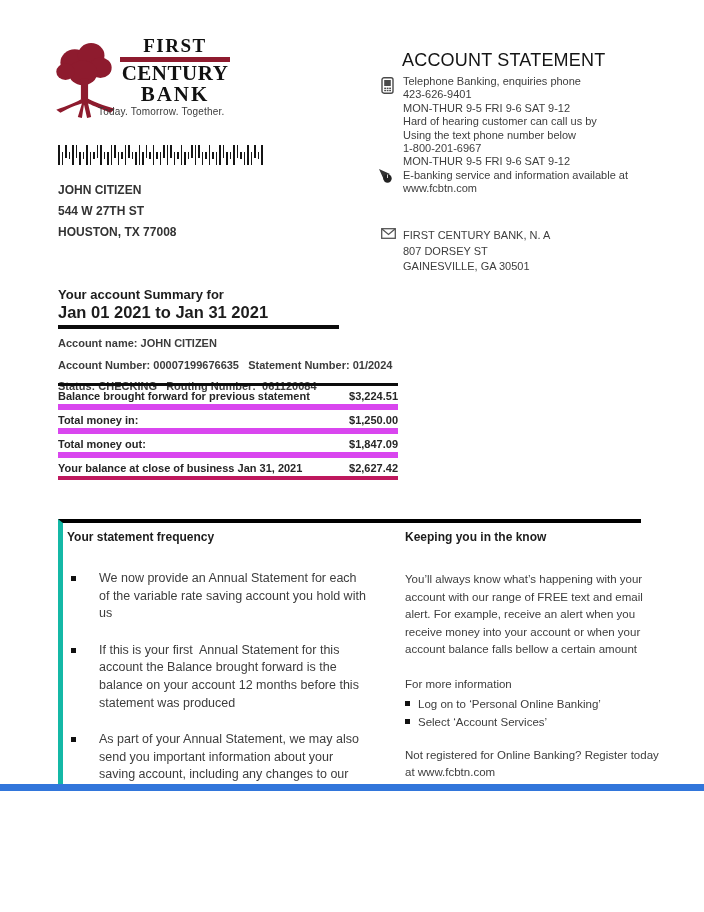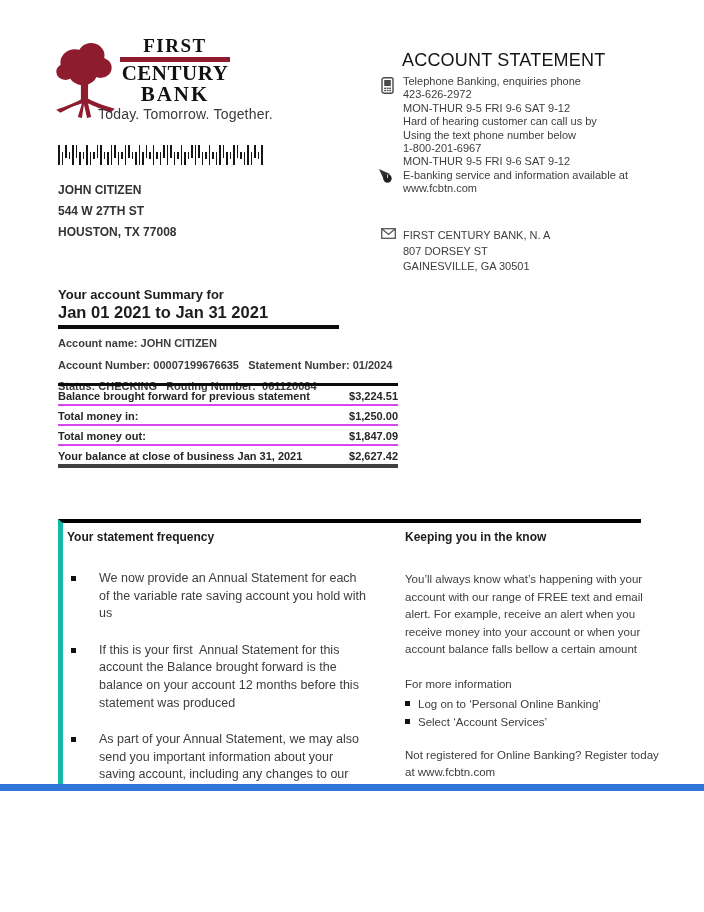--- a/index.html
+++ b/index.html
@@ -12,21 +12,21 @@
   }
 
   
   .logo-block { position:absolute; left:52px; top:36px; display:flex; }
   .tree { width:66px; height:80px; margin-top:4px; }
   .logo-text { margin-left:2px; width:110px; text-align:center; font-family:"Liberation Serif", serif; color:#111; }
   .logo-first { font-size:19px; font-weight:700; letter-spacing:1.5px; line-height:20px; }
   .logo-rule { height:5px; background:var(--maroon); margin:1px 0 1px 0; }
   .logo-century { font-size:21px; font-weight:700; letter-spacing:0.5px; line-height:21px; }
   .logo-bank { font-size:21px; font-weight:700; letter-spacing:2px; line-height:21px; }
-  .tagline { position:absolute; left:98px; top:106px; font-size:14px; color:#3a3a3a; letter-spacing:0.2px; }
+  .tagline { position:absolute; left:98px; top:106px; font-size:10px; color:#3a3a3a; letter-spacing:0.2px; }
 
   
   .barcode { position:absolute; left:58px; top:145px; width:218px; height:20px; display:flex; align-items:center; }
   .bar { flex:0 0 1.5px; margin-right:2px; background:#151515; }
   .bar.f { height:20px; } .bar.a { height:13px; align-self:flex-start; }
   .bar.d { height:13px; align-self:flex-end; } .bar.t { height:7px; align-self:center; }
 
   
   .recipient { position:absolute; left:58px; top:180px; font-size:12px; font-weight:600; color:#333; }
   .recipient .list-line { line-height:21px; }
@@ -48,23 +48,23 @@
   .summary-head { position:absolute; left:58px; top:287px; color:#1c1c1c; }
   .summary-line1 { font-size:13px; font-weight:700; line-height:15px; }
   .summary-line2 { font-size:16.5px; font-weight:700; line-height:20px; }
   .summary-rule { position:absolute; left:58px; top:325px; width:281px; height:4px; background:#0c0c0c; }
   .acct-block { position:absolute; left:58px; top:333px; font-size:11px; font-weight:600; color:#3c3c3c; }
   .acct-block .list-line { line-height:21.5px; white-space:pre-wrap; }
 
   
   .balance-table { position:absolute; left:58px; top:383px; width:340px; border-top:3px solid #0c0c0c; }
   .balance-row { display:flex; justify-content:space-between; align-items:center;
-    padding:3.5px 0 2.5px 0; border-bottom:2px solid #d946ef;
+    padding:3.5px 0 2.5px 0; border-bottom:6px solid #d946ef;
     font-size:11px; font-weight:700; color:#262626; }
-  .balance-row:last-child { border-bottom:4px solid #404040; }
+  .balance-row:last-child { border-bottom:4px solid #be185d; }
   .row-amount { text-align:right; }
 
   
   .info-panel { position:absolute; left:58px; top:519px; width:583px; height:357px;
     border-top:4px solid #000; border-left:5px solid #14b8a6; }
   .panel-left { position:absolute; left:4px; top:7px; width:310px; }
   .panel-title { font-size:12px; font-weight:700; color:#1c1c1c; }
   .left-bullets { margin-top:26px; }
   .bullet-item { position:relative; margin:0 0 19px 32px; width:268px;
     font-size:12.5px; line-height:17.6px; color:#3d3d3d; white-space:pre-wrap; }
@@ -184,21 +184,21 @@
     <rect x="3.2" y="3" width="6.6" height="6" fill="#4a4a4a"></rect>
     <rect x="3.2" y="10.6" width="1.8" height="1.4" fill="#4a4a4a"></rect>
     <rect x="5.7" y="10.6" width="1.8" height="1.4" fill="#4a4a4a"></rect>
     <rect x="8.2" y="10.6" width="1.8" height="1.4" fill="#4a4a4a"></rect>
     <rect x="3.2" y="12.8" width="1.8" height="1.4" fill="#4a4a4a"></rect>
     <rect x="5.7" y="12.8" width="1.8" height="1.4" fill="#4a4a4a"></rect>
     <rect x="8.2" y="12.8" width="1.8" height="1.4" fill="#4a4a4a"></rect>
   </svg>
   <div class="tel-block">
       <div class="list-line">Telephone Banking, enquiries phone</div>
-      <div class="list-line">423-626-2972</div>
+      <div class="list-line">423-626-9401</div>
       <div class="list-line">MON-THUR 9-5 FRI 9-6 SAT 9-12</div>
       <div class="list-line">Hard of hearing customer can call us by</div>
       <div class="list-line">Using the text phone number below</div>
       <div class="list-line">1-800-201-6967</div>
       <div class="list-line">MON-THUR 9-5 FRI 9-6 SAT 9-12</div>
     </div>
 
   <svg class="icon-abs mouse-icon" width="15" height="15" viewBox="0 0 15 15">
     <path d="M1 1 L6 12 L8 8 L12 6 Z" fill="#333"></path>
     <ellipse cx="9.5" cy="10.5" rx="4.2" ry="4.2" fill="#222"></ellipse>

